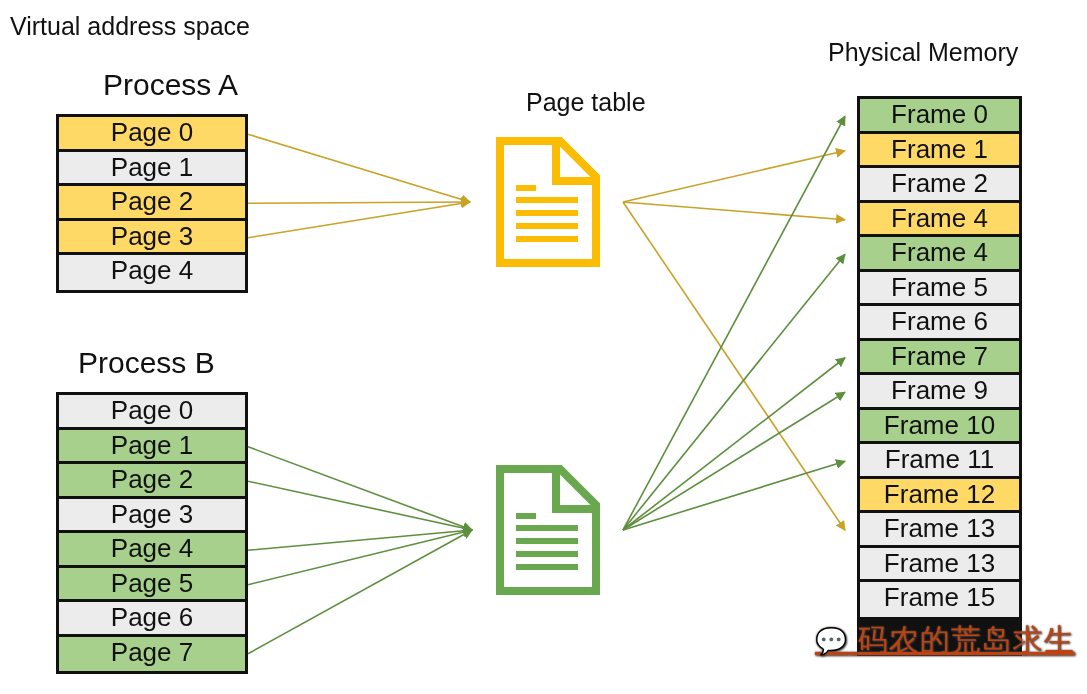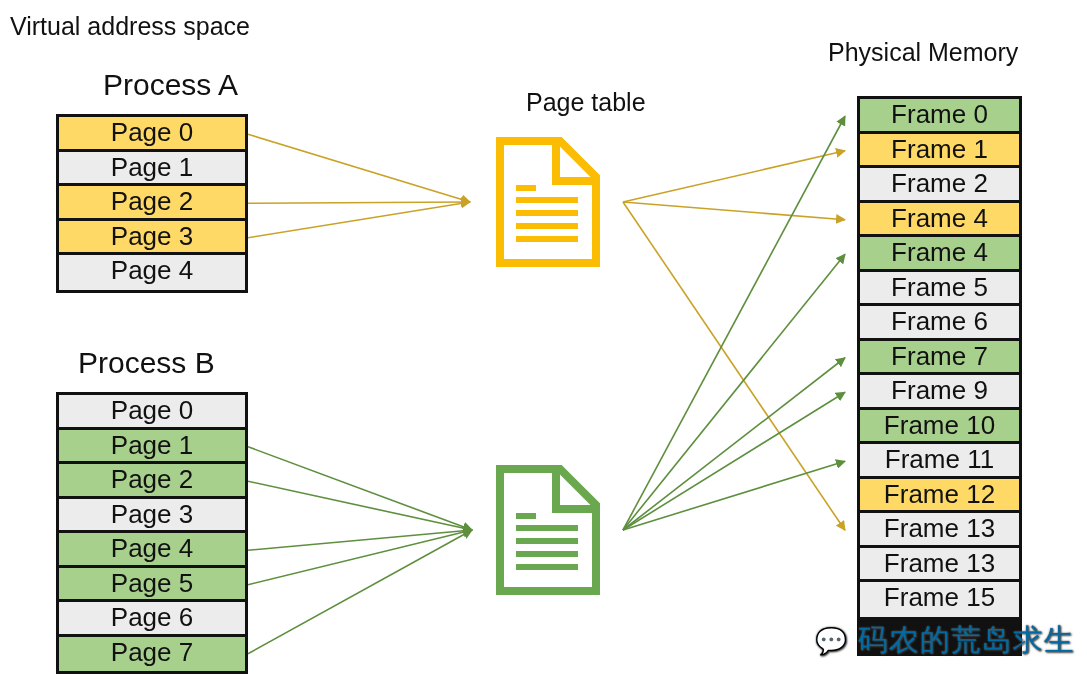--- a/index.html
+++ b/index.html
@@ -9,22 +9,22 @@
   .title-sm { font-size:25px; }
   .title-md { font-size:30px; }
   .stack { position:absolute; border:3px solid #111; box-sizing:border-box; background:#111; }
   .cell { box-sizing:border-box; text-align:center; font-size:26px; line-height:31px; height:34.5px;
           border-bottom:3px solid #111; overflow:hidden; }
   .cell:last-child { border-bottom:none; }
   .yellow { background:#ffd966; }
   .green  { background:#a8d08d; }
   .gray   { background:#ececec; }
   svg.lines { position:absolute; left:0; top:0; }
-  .watermark { position:absolute; left:815px; top:620px; font-size:30px; color:#0369a1;
-               text-shadow:0 0 2px #555, 1px 1px 2px #333; letter-spacing:1px; }
+  .watermark { position:absolute; left:815px; top:620px; font-size:30px; color:#c2410c;
+               text-shadow:0 0 2px #555, 1px 1px 2px #333; letter-spacing:1px;text-decoration:underline; }
 </style>
 </head>
 <body>
 
 <div class="abs title-sm" style="left:10px; top:12px;text-align:center;">Virtual address space</div>
 
 <div class="abs title-md" style="left:87px; top:68px;margin-left:16px;">Process A</div>
 <div class="stack" id="stackA" style="left:56px; top:114px; width:192px;">
     <div class="cell yellow">Page 0</div>
     <div class="cell gray">Page 1</div>

